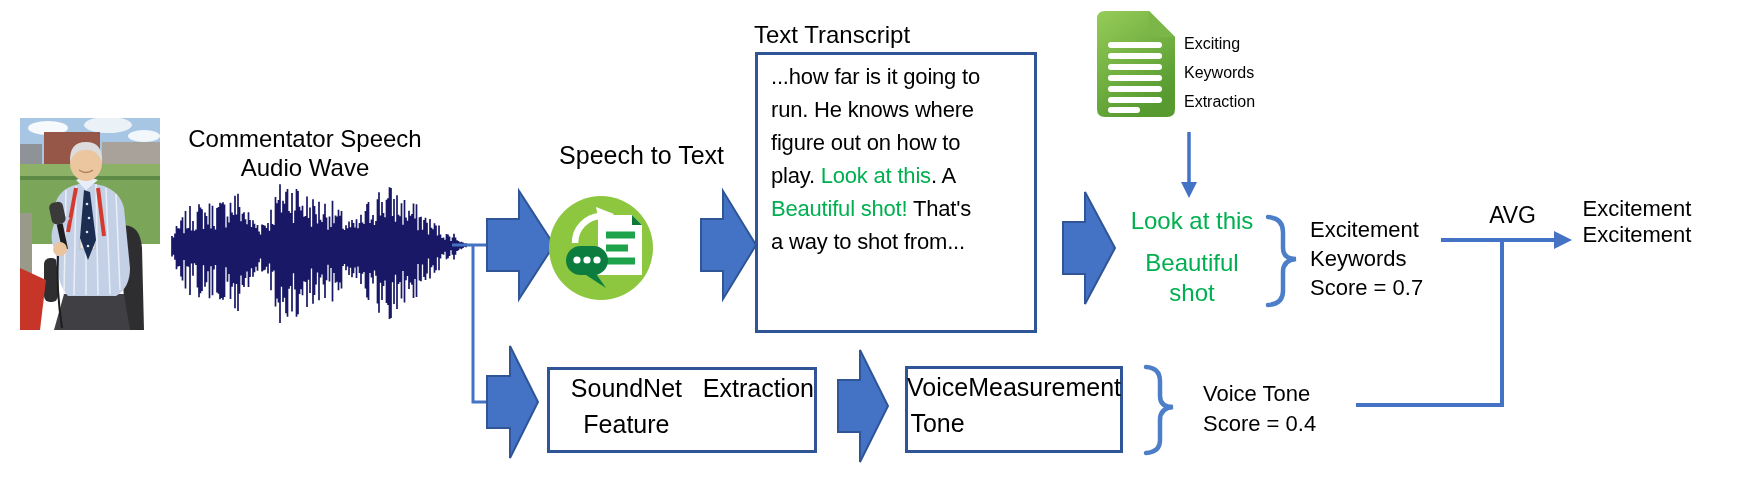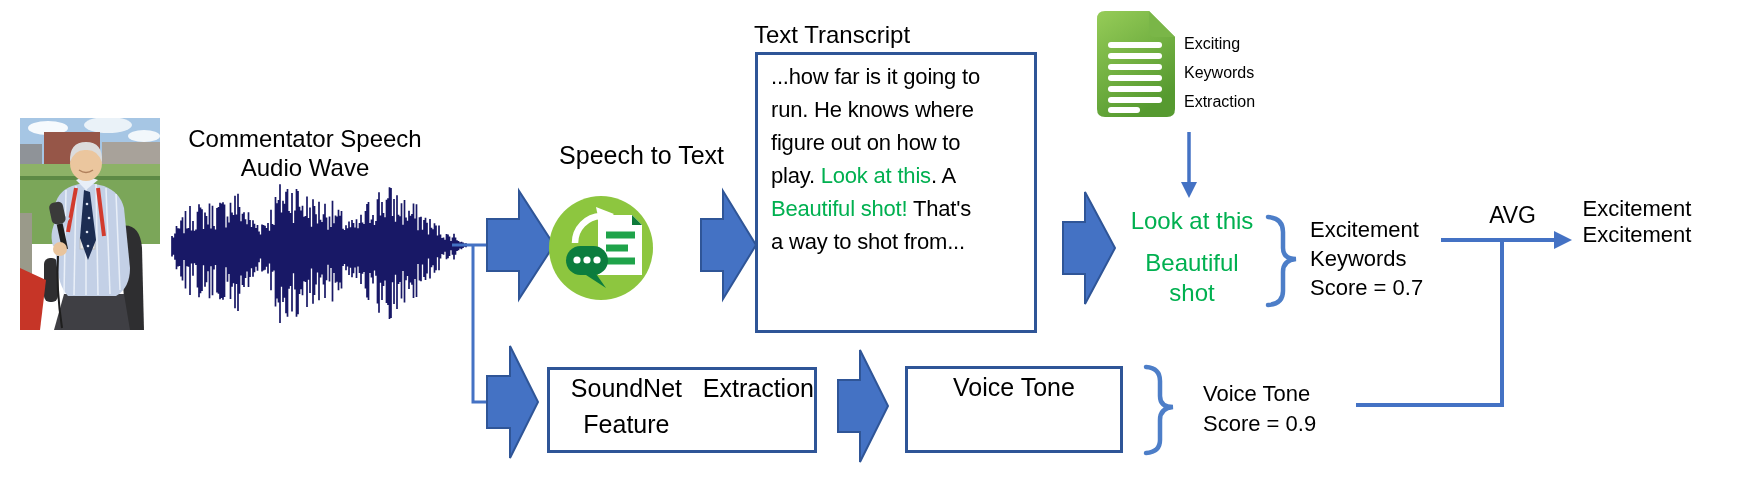--- a/index.html
+++ b/index.html
@@ -206,20 +206,21 @@
     <div>Excitement</div>
     <div>Excitement</div>
   </div>
 
   <div class="box soundnet-box">
     <div>SoundNet Feature</div>
     <div>Extraction</div>
   </div>
   <div class="box voicetone-box">
     <div>Voice Tone</div>
+    <div>Measurement</div>
   </div>
 
   <div class="vt-score">
     <div>Voice Tone</div>
-    <div>Score = 0.9</div>
+    <div>Score = 0.4</div>
   </div>
 
 </div>
 
 </body></html>

